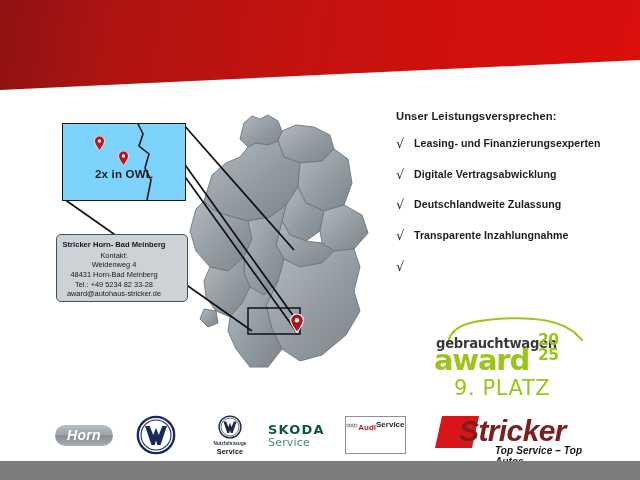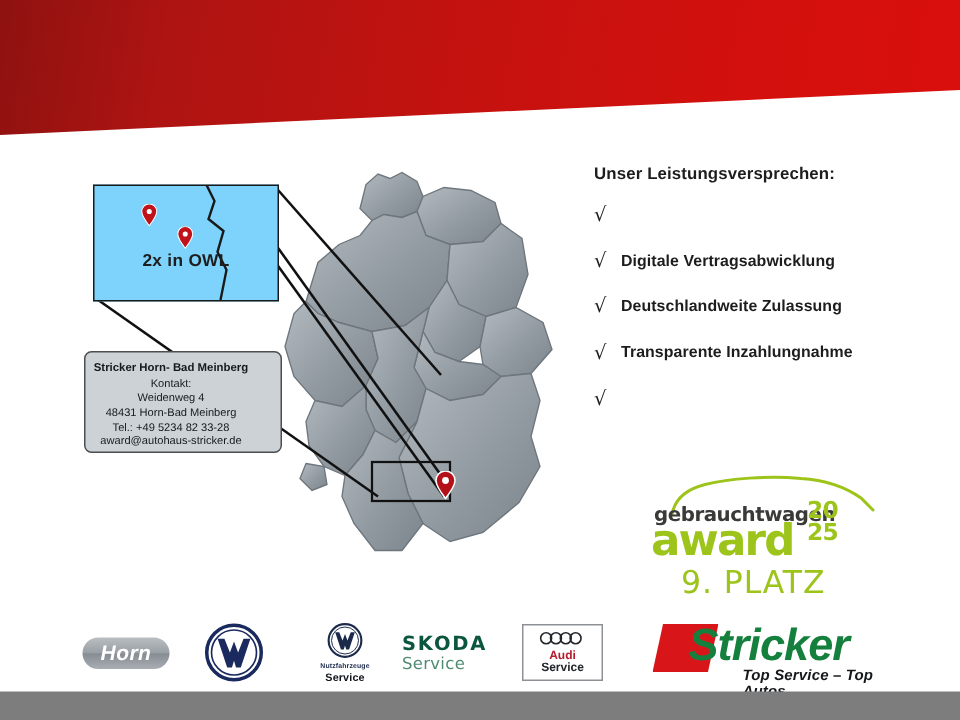--- a/index.html
+++ b/index.html
@@ -299,22 +299,21 @@
     margin-top: -1px;
     font-family: "DejaVu Sans", sans-serif;
   }
   #logo-audi { left: 348px; width: 54px; }
   #audi-box {
     width: 61px;
     height: 38px;
     border: 0.8px solid #8d9196;
     background: #ffffff;
     display: flex;
-    flex-direction: column;
-    align-items: center;
+    flex-direction: row;
     justify-content: flex-start;
     padding-top: 4px;
     box-sizing: border-box;
   }
   #audi-name {
     font-size: 8px;
     font-weight: bold;
     color: #b41c2e;
     line-height: 1.05;
     margin-top: 3px;
@@ -340,21 +339,21 @@
     -webkit-clip-path: polygon(16% 0, 100% 0, 84% 100%, 0 100%);
     clip-path: polygon(16% 0, 100% 0, 84% 100%, 0 100%);
   }
   #stricker-name {
     position: absolute;
     left: 24px;
     top: 2px;
     font-size: 30px;
     font-weight: bold;
     font-style: italic;
-    color: #15803d;
+    color: #7f1d1d;
     letter-spacing: -0.6px;
     line-height: 1.1;
   }
   #stricker-tagline {
     position: absolute;
     left: 60px;
     top: 33px;
     font-size: 10px;
     font-weight: bold;
     font-style: italic;
@@ -458,20 +457,21 @@
       <div class="contact-line">Tel.: +49 5234 82 33-28</div>
       <div class="contact-line">award@autohaus-stricker.de</div>
     </div>
   </div>
 
   <div id="promise-block">
     <div id="promise-heading">Unser Leistungsversprechen:</div>
 
     <div class="promise-item">
       <span class="promise-check">√</span>
+      <span class="promise-label">Leasing- und Finanzierungsexperten</span>
     </div>
     <div class="promise-item">
       <span class="promise-check">√</span>
       <span class="promise-label">Digitale Vertragsabwicklung</span>
     </div>
     <div class="promise-item">
       <span class="promise-check">√</span>
       <span class="promise-label">Deutschlandweite Zulassung</span>
     </div>
     <div class="promise-item">

